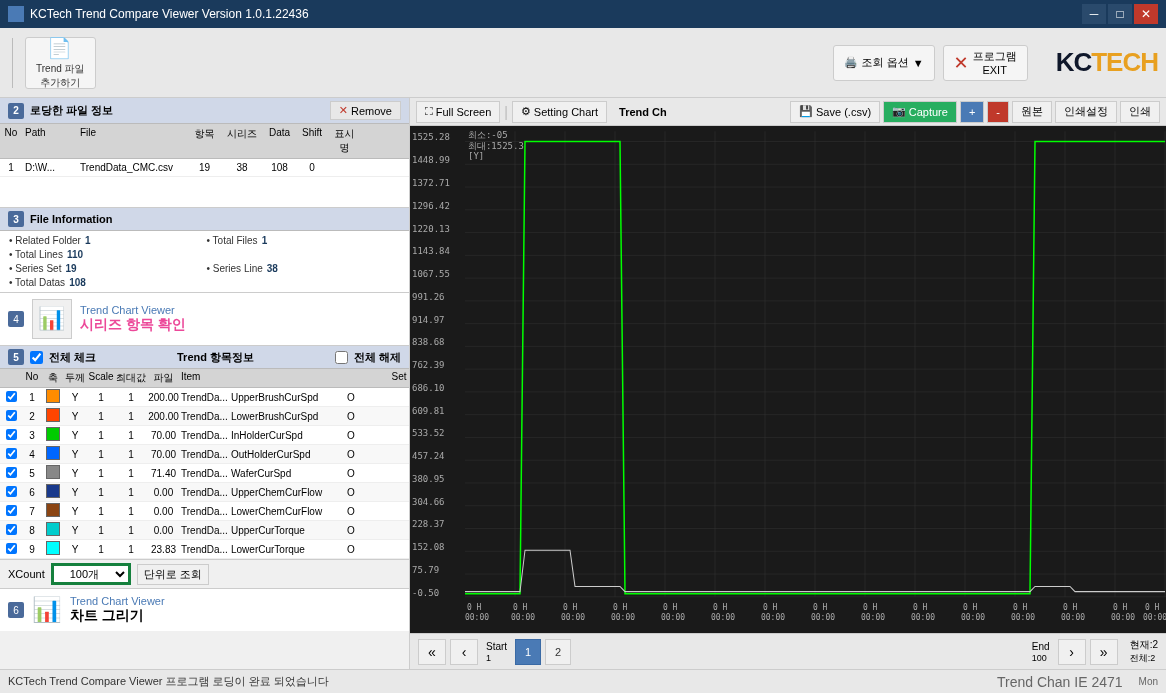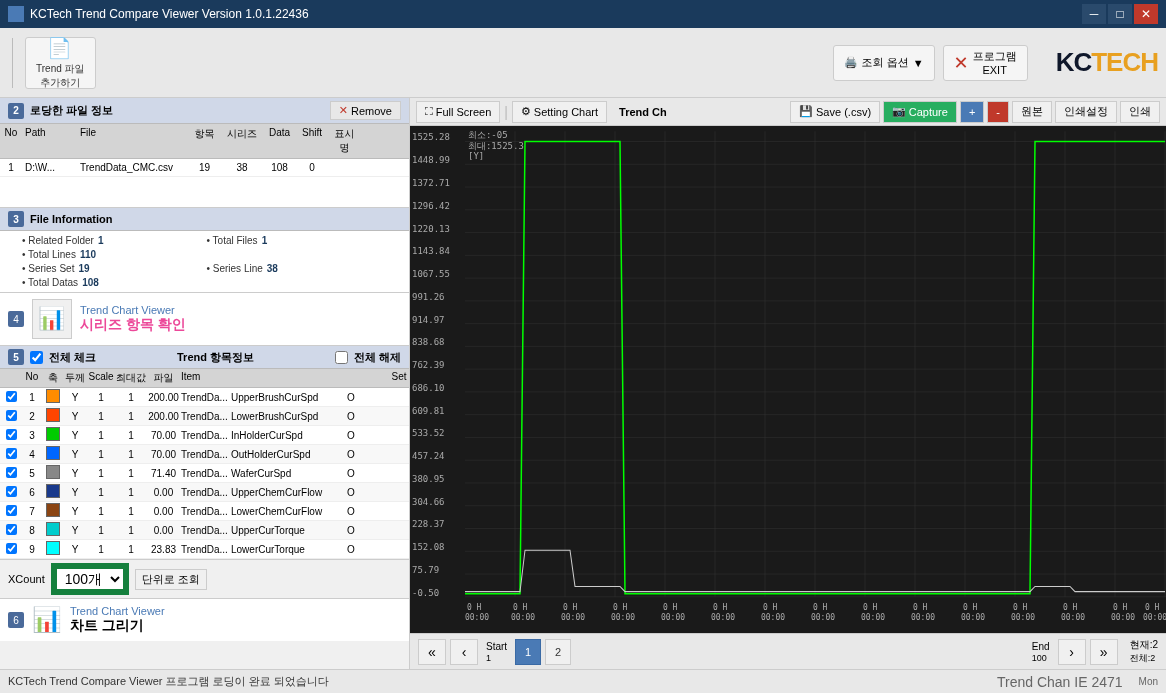--- a/index.html
+++ b/index.html
@@ -54,21 +54,21 @@
     .col-items { width: 35px; text-align: center; }
     .col-series { width: 40px; text-align: center; }
     .col-data { width: 35px; text-align: center; }
     .col-shift { width: 30px; text-align: center; }
     .col-display { width: 35px; text-align: center; }
     
     .remove-btn { margin-left: auto; background: #e8e8e8; border: 1px solid #ccc; padding: 2px 8px; cursor: pointer; font-size: 11px; display: flex; align-items: center; gap: 3px; }
     
     
     .file-info-section { background: white; border-bottom: 1px solid #ccc; }
-    .file-info-grid { display: grid; grid-template-columns: 1fr 1fr; padding: 4px 22px; gap: 3px 4px; }
+    .file-info-grid { display: grid; grid-template-columns: 1fr 1fr; padding: 4px 9px; gap: 3px 4px; }
     .file-info-row { display: flex; align-items: center; font-size: 10px; }
     .file-info-label { color: #333; margin-right: 4px; }
     .file-info-value { font-weight: bold; color: #1a3a5c; }
     
     
     .chart-viewer-section { background: white; border-bottom: 1px solid #ccc; padding: 6px 8px; display: flex; align-items: center; gap: 8px; }
     .chart-viewer-icon { width: 40px; height: 40px; background: #f0f0f0; border: 1px solid #ccc; display: flex; align-items: center; justify-content: center; font-size: 20px; }
     .chart-viewer-text { }
     .chart-viewer-title { font-size: 11px; color: #4a7ab5; }
     .chart-viewer-subtitle { font-size: 14px; font-weight: bold; color: #ec4899; }
@@ -90,21 +90,21 @@
     .it-scale { width: 30px; text-align: center; }
     .it-maxval { width: 35px; text-align: center; }
     .it-file { width: 50px; overflow: hidden; text-overflow: ellipsis; white-space: nowrap; }
     .it-item { width: 110px; overflow: hidden; text-overflow: ellipsis; white-space: nowrap; }
     .it-set { width: 20px; text-align: center; }
     
     .color-box { width: 14px; height: 14px; display: inline-block; border: 1px solid #666; }
     
     
     .xcount-row { display: flex; align-items: center; padding: 3px 8px; background: #f0f0f0; border-top: 1px solid #ccc; gap: 6px; font-size: 11px; }
-    .xcount-select { font-size: 14px; padding: 1px 4px; background: white; border: 6px solid #15803d; }
+    .xcount-select { font-size: 11px; padding: 1px 12px; background: white; border: 3px solid #15803d; }
     .xcount-btn { font-size: 11px; padding: 2px 6px; background: #f0f0f0; border: 1px solid #ccc; cursor: pointer; }
     
     
     .chart-draw-section { background: white; border-top: 1px solid #ccc; padding: 6px 8px; display: flex; align-items: center; gap: 8px; }
     
     
     .right-panel { flex: 1; background: #1a1a1a; display: flex; flex-direction: column; }
     
     
     .chart-toolbar { background: #e8e8e8; height: 28px; display: flex; align-items: center; padding: 0 6px; gap: 4px; border-bottom: 1px solid #ccc; }

